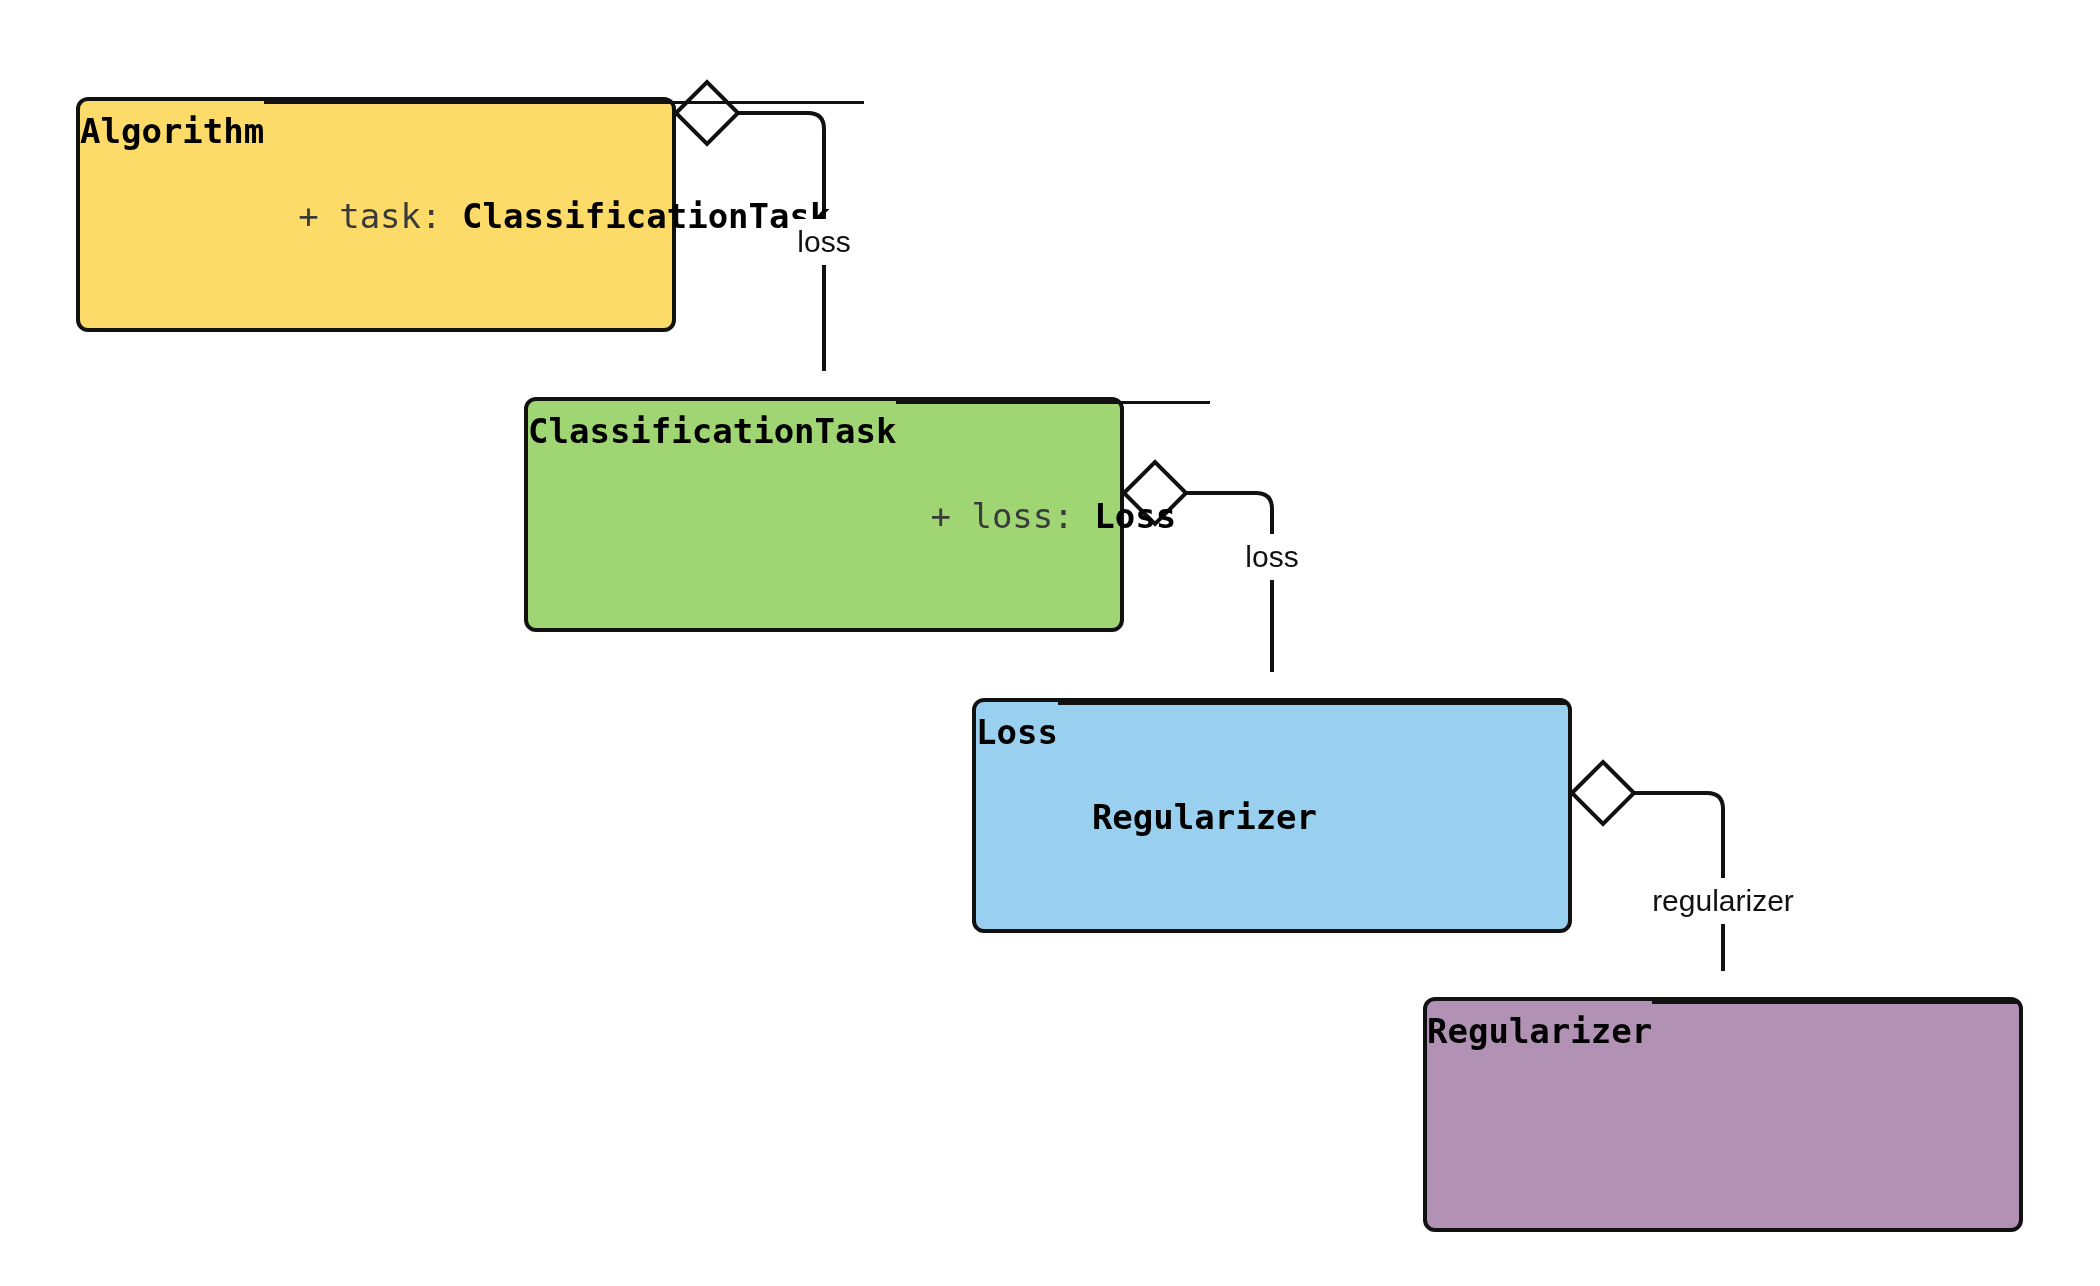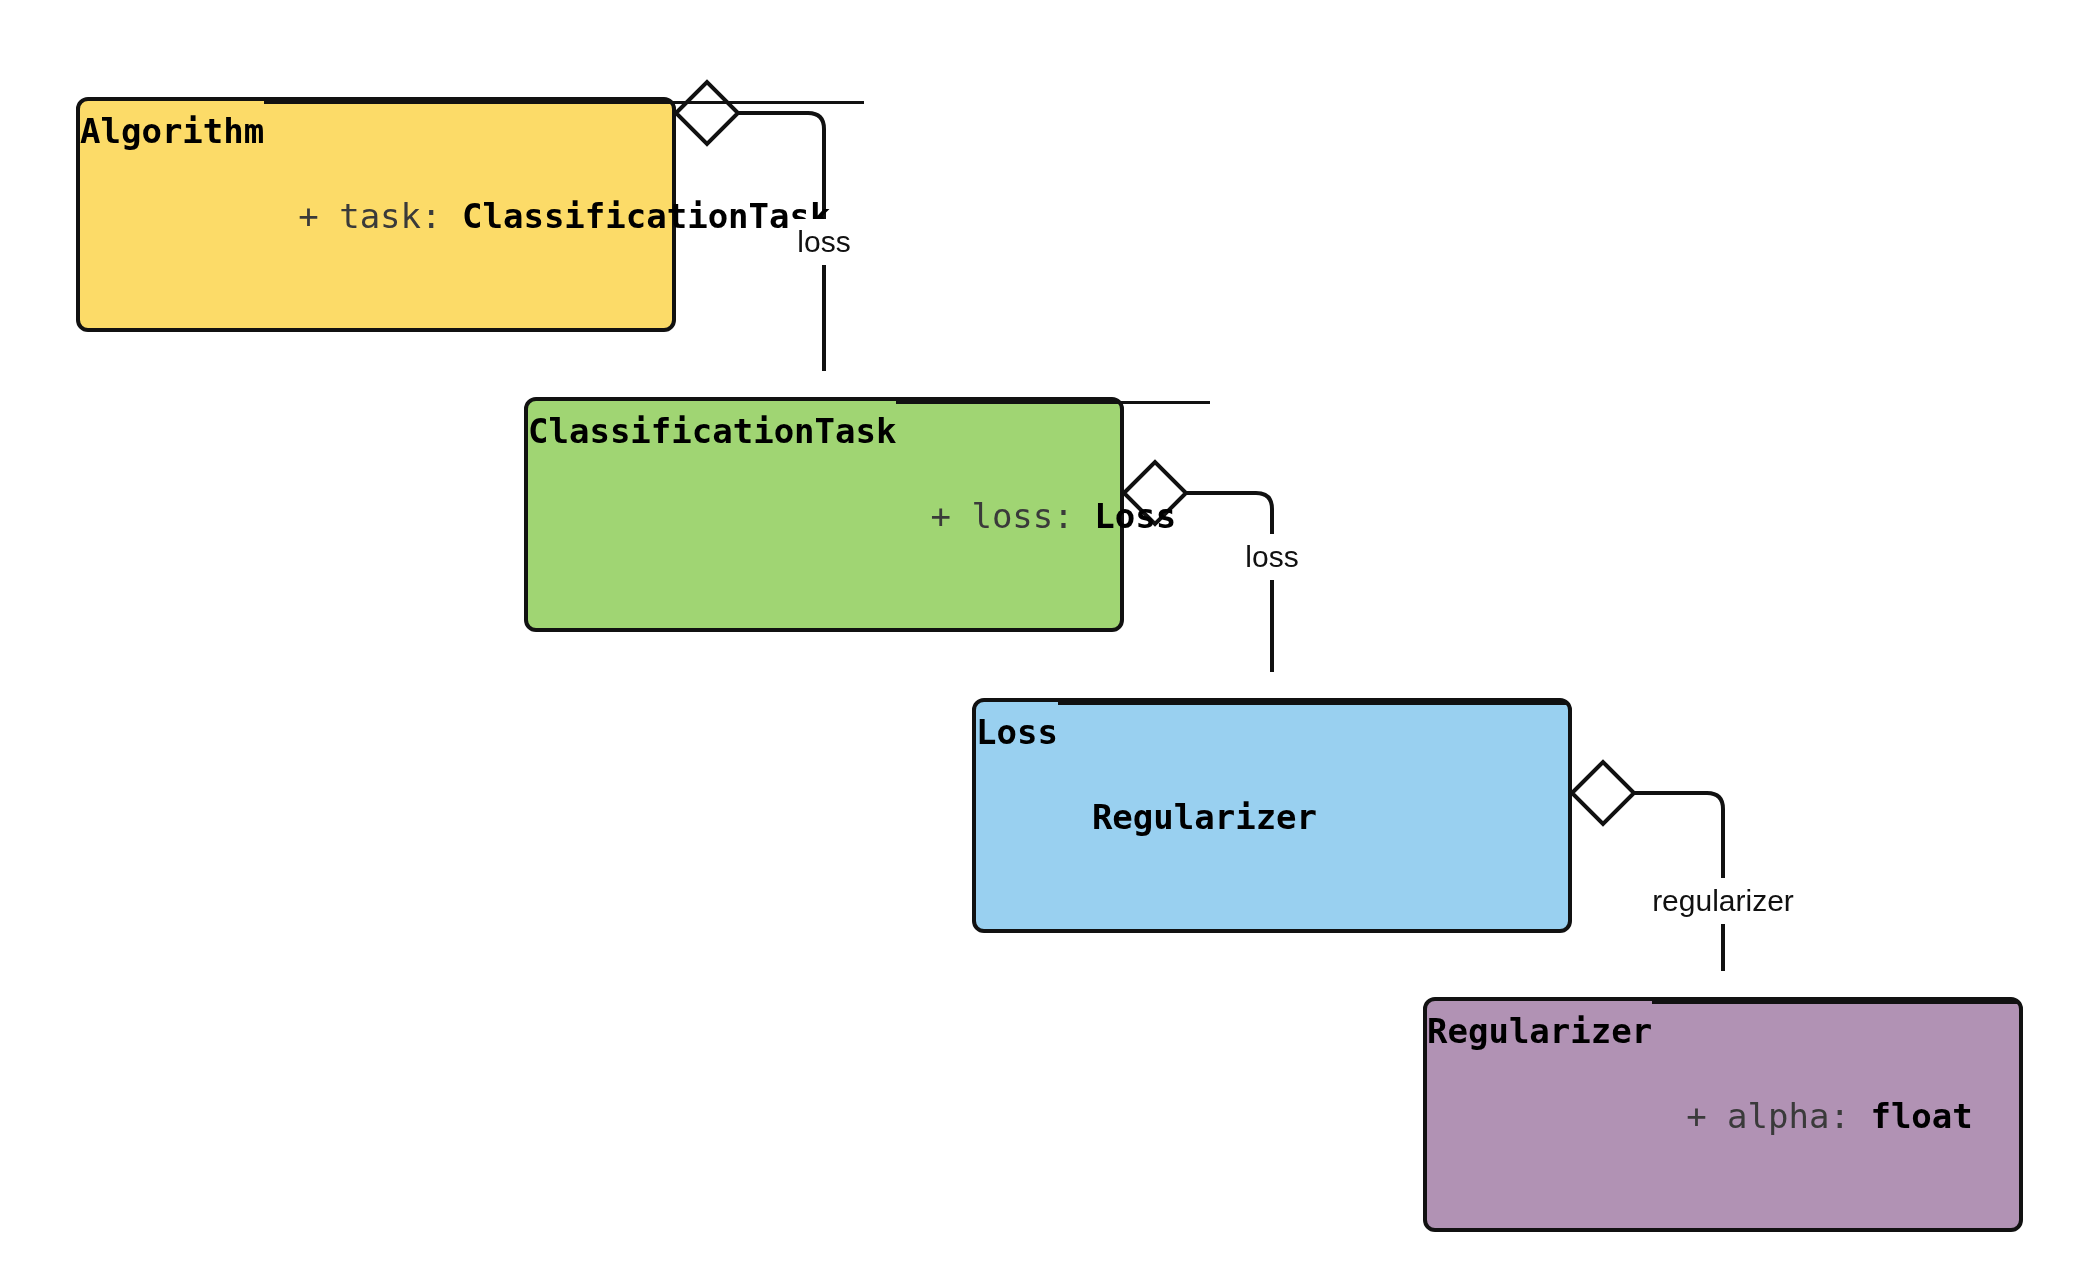--- a/index.html
+++ b/index.html
@@ -142,19 +142,16 @@
     <div class="compartment-attrs">
       <span class="attr-type">Regularizer</span>
     </div>
     <div class="compartment-methods"></div>
   </div>
 
   <div id="box-regularizer" class="class-box" style="background-color: rgb(177, 146, 180);">
     <div class="compartment-title">
       <span>Regularizer</span>
     </div>
-    <div class="compartment-attrs">
-      <span class="attr-name">+ alpha: </span><span class="attr-type">float</span>
-    </div>
     <div class="compartment-methods"></div>
   </div>
 
 </div>
 
 </body></html>

